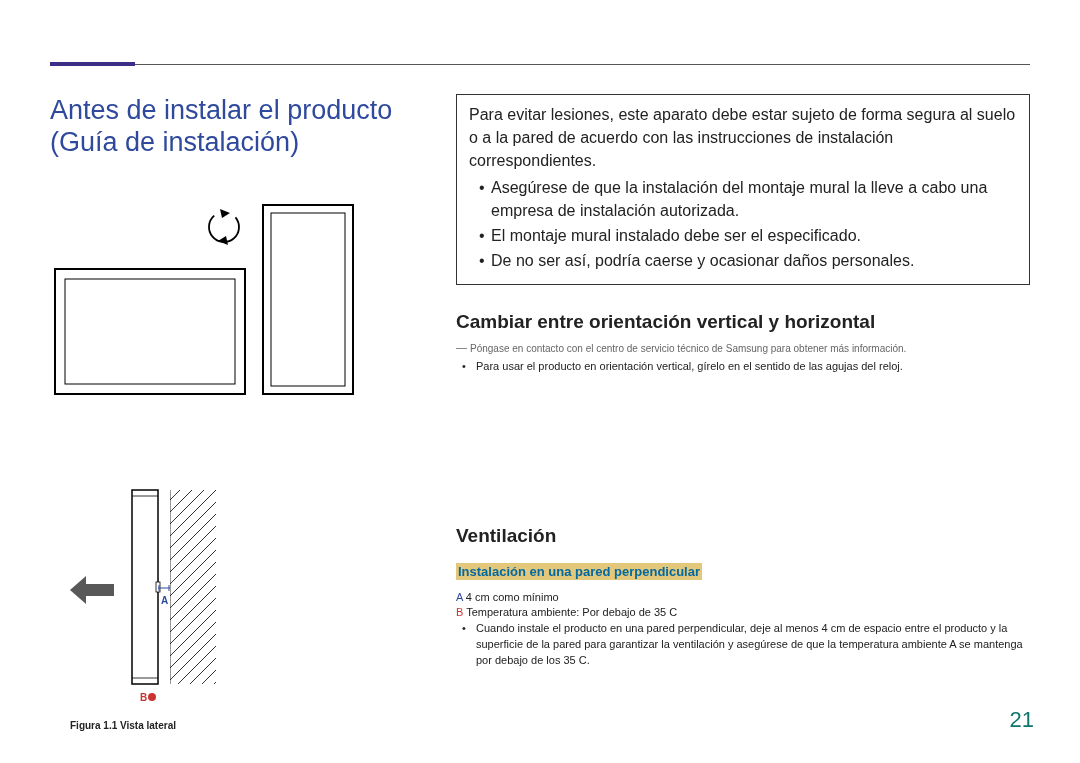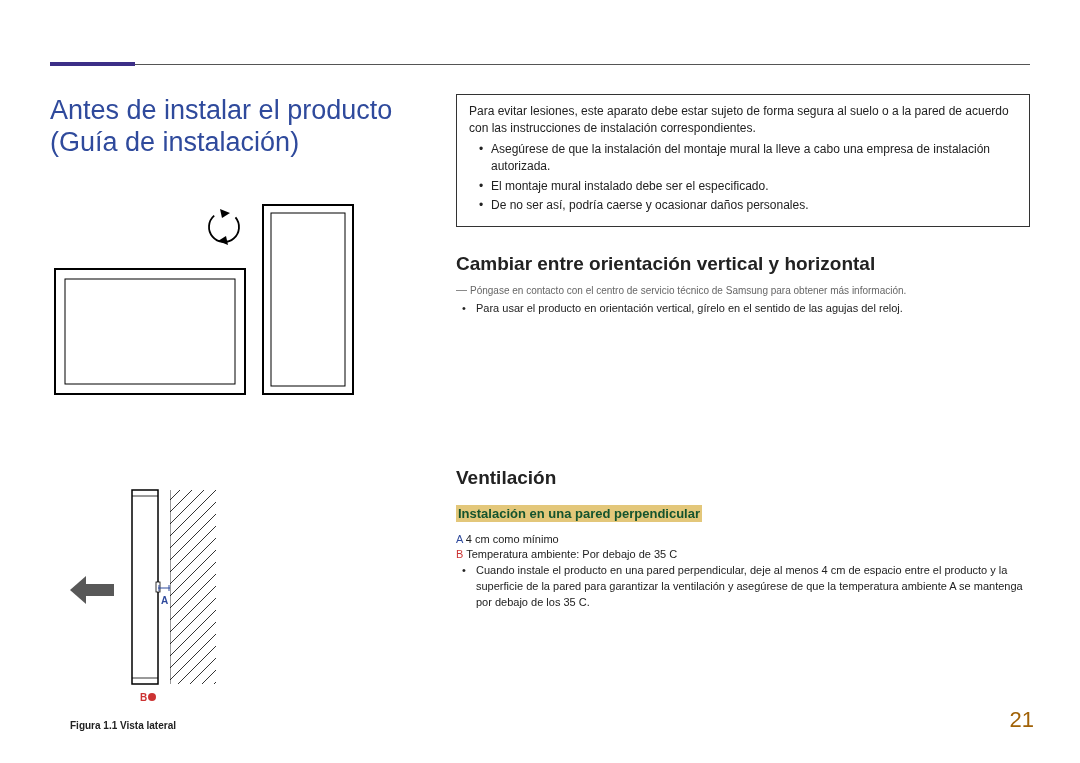--- a/index.html
+++ b/index.html
@@ -58,21 +58,21 @@
   margin-left: 20px;
 }
 .fig-caption {
   font-size: 10px;
   font-weight: 700;
   margin-top: 8px;
 }
 .warning-box {
   border: 1px solid #333;
   padding: 8px 12px 10px 12px;
-  font-size: 12px;
+  font-size: 16px;
   line-height: 1.45;
 }
 .warning-box ul {
   list-style: none;
   margin-top: 3px;
   margin-left: 10px;
 }
 .warning-box ul li {
   position: relative;
   padding-left: 12px;
@@ -117,40 +117,40 @@
   margin: 2px 0;
 }
 .body-list li::before {
   content: "•";
   position: absolute;
   left: 0;
   top: 0;
 }
 .section-h3 {
   background: #e3c77a;
-  color: #14532d;
+  color: #0369a1;
   font-weight: 700;
   font-size: 13px;
   display: inline-block;
   padding: 1px 2px;
   margin-top: 6px;
   margin-bottom: 8px;
 }
 .spec-line {
   font-size: 11px;
   margin: 3px 0;
 }
 .spec-a { color: #2f4a9c; font-weight: 400; }
 .spec-b { color: #c33; font-weight: 400; }
 .page-number {
   position: absolute;
   bottom: 30px;
   right: 46px;
   font-size: 22px;
-  color: #a16207;
+  color: #0f766e;
   font-weight: 300;
 }
 </style>
 </head>
 <body>
 
 <div class="top-rule"></div>
 <div class="accent-rule"></div>
 
 <div class="content">

